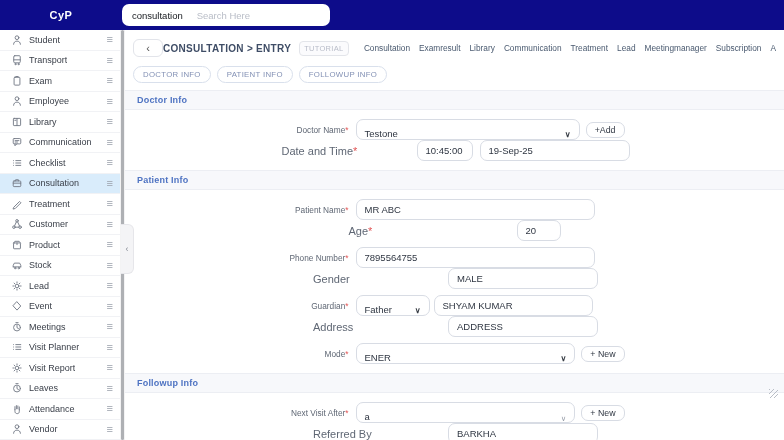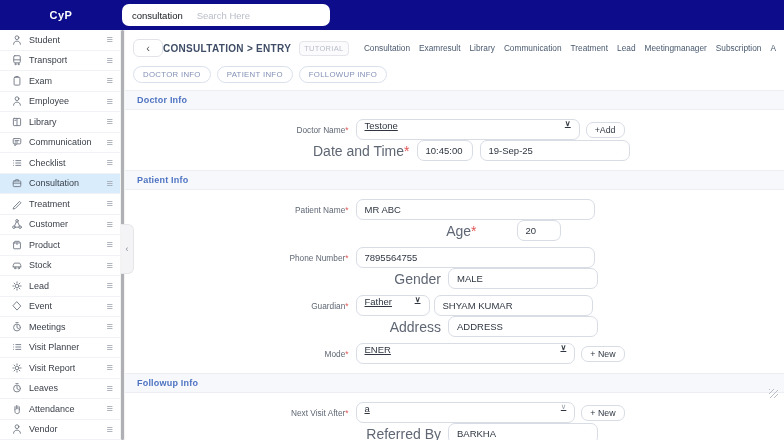--- a/index.html
+++ b/index.html
@@ -36,31 +36,31 @@
 
   .tabs-row { display:flex; gap:6px; margin:9px 8px 7px 8px; }
   .tab-pill { border:1px solid #d9e0ec; border-radius:12px; padding:3px 9px; font-size:7.8px; color:#8290b4; background:#fff; letter-spacing:.3px; cursor:pointer; }
 
   .sec-head { background:#f7f8fb; border-top:1px solid #eceef3; border-bottom:1px solid #eceef3; padding:4px 12px; font-size:9px; font-weight:bold; color:#4e73c2; letter-spacing:.2px; }
   .sec-body { padding:5px 0 3px 0; }
   .frow { display:flex; align-items:center; margin:4px 0 6px 0;flex-direction:column; }
   .fl { width:340px; display:flex; align-items:center; flex-shrink:0; }
   .fr { flex:1; display:flex; align-items:center; min-width:0; }
   .lbl-l { width:64px; text-align:right; font-size:8.3px; color:#5f6774; flex-shrink:0; }
-  .lbl-r { width:128px; text-align:right; font-size:14px; color:#5f6774; flex-shrink:0; }
+  .lbl-r { width:128px; text-align:left; font-size:11px; color:#5f6774; flex-shrink:0; }
   .req { color:#e25555; }
   .ctl { margin-left:7px; }
   .inp { height:21px; border:1px solid #d8dce4; border-radius:7px; padding:0 8px; font-size:9.5px; color:#2f3642; background:#fff; font-family:inherit; outline:none; }
   .w-main { width:239px; }
   .w-guard-sel { width:74px; }
   .w-guard-name { flex:1; margin-left:4px; margin-right:32px; }
   .w-age { width:44px;margin-left:40px; }
   .w-time { width:56px; }
   .flexfill { flex:1; margin-right:-2px; min-width:0; }
-  .select { display:flex; align-items:flex-start; justify-content:space-between; cursor:pointer;text-decoration:underline; }
+  .select { display:flex; align-items:flex-end; justify-content:space-between; cursor:pointer; }
   .chev { color:#3b4048; font-size:8px; font-weight:bold; margin-left:6px; }
   .chev.small { color:#9aa0ab; font-weight:normal; font-size:7.5px; }
   .mini-btn { height:16px; margin-left:6px; border:1px solid #d8dce4; border-radius:7px; background:#fff; padding:0 8px; font-size:8.8px; color:#2f3642; cursor:pointer; white-space:nowrap; font-family:inherit; }
 
   .save-divider { border-top:1px solid #e3e6ec; margin-top:22px; }
   .save-row { display:flex; justify-content:center; margin-top:5px; }
   .save-ring { border:2px solid #ea2f23; border-radius:9px; padding:2px; }
   .save-btn { background:#2e7ef0; border:none; color:#fff; font-size:9.5px; padding:5px 13px; border-radius:6px; cursor:pointer; font-family:inherit; }
 
   .collapse-tab { position:absolute; left:121px; top:224px; width:13px; height:50px; background:#f4f4f6; border:1px solid #e6e6ea; border-left:none; border-radius:0 6px 6px 0; display:flex; align-items:center; justify-content:center; color:#8a8f98; font-size:9px; cursor:pointer; z-index:5; }

